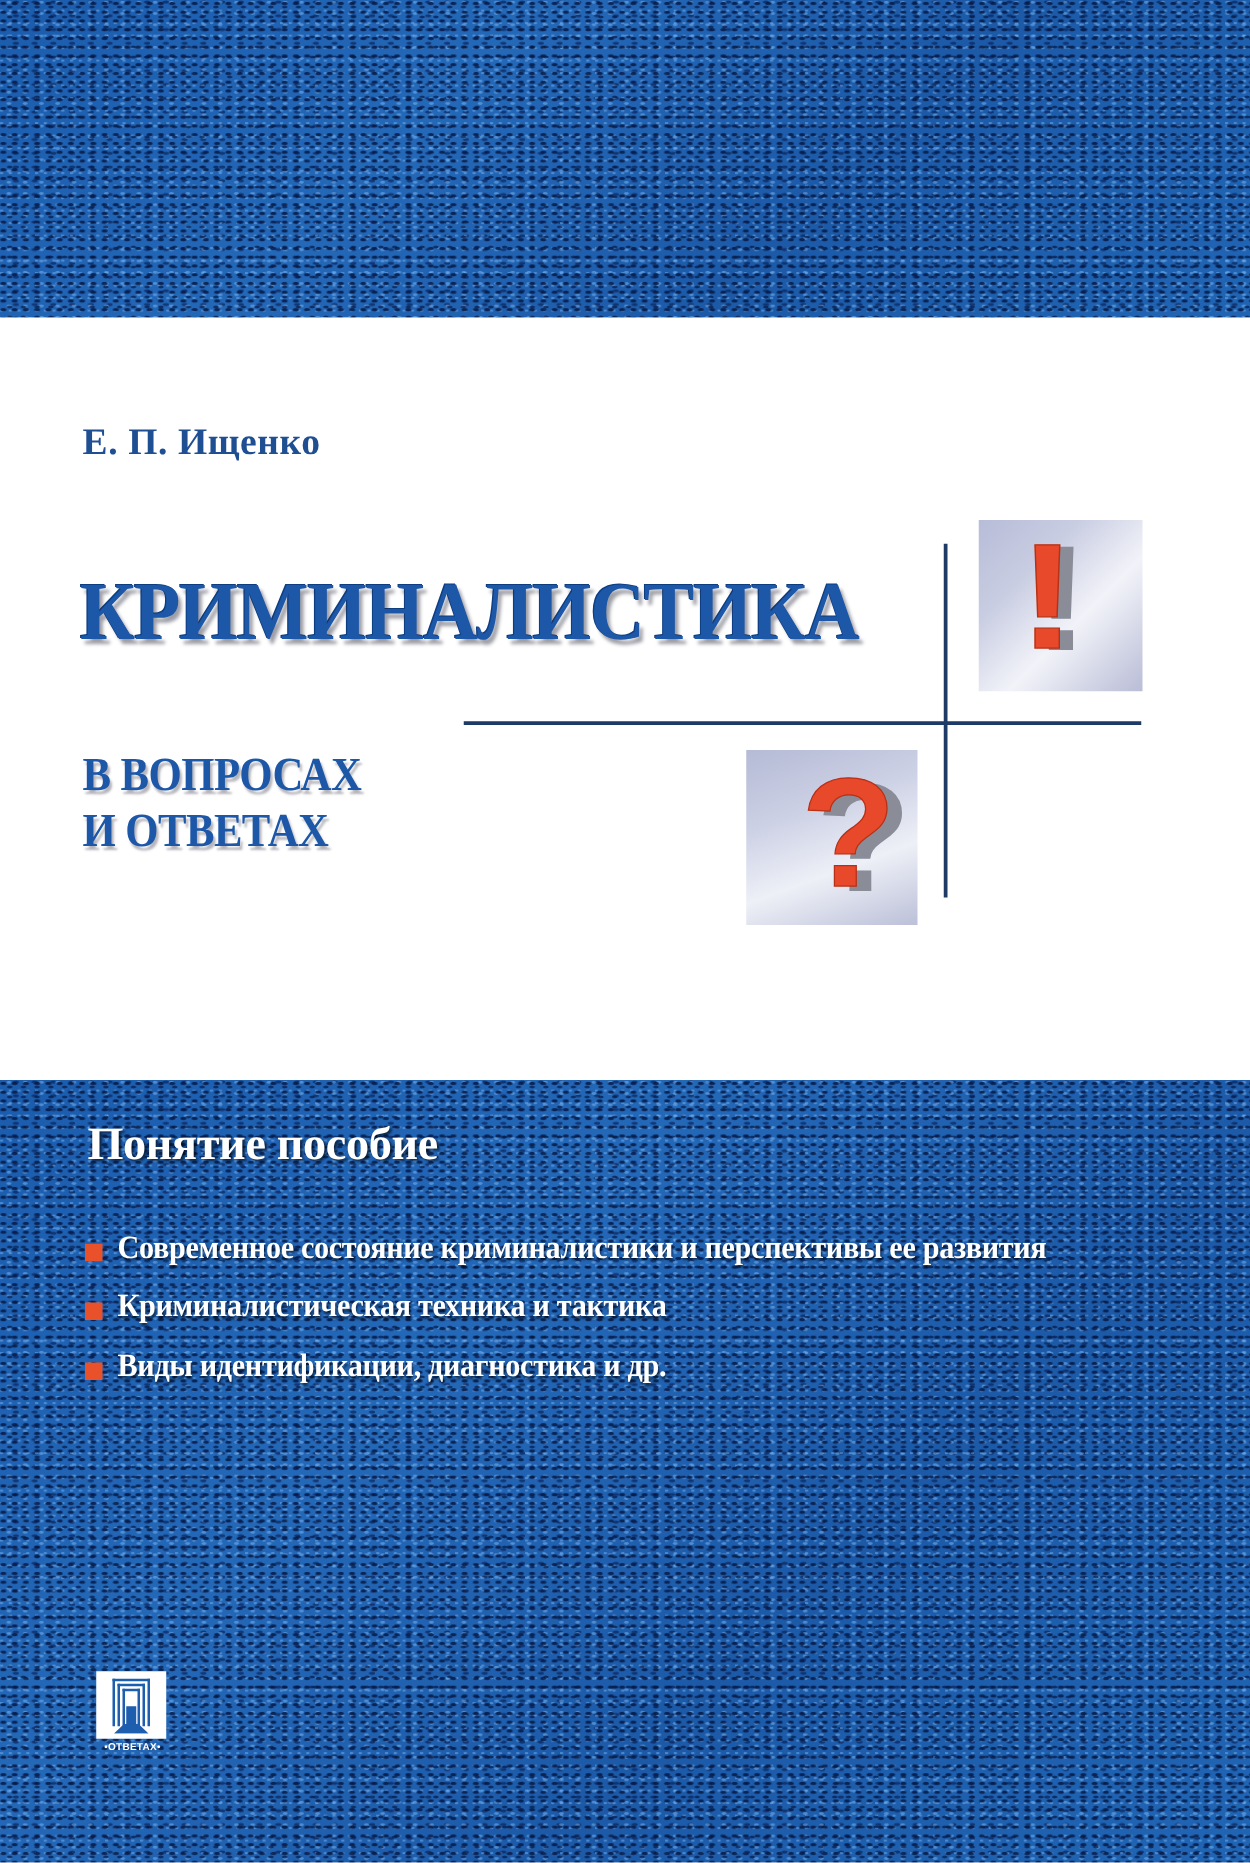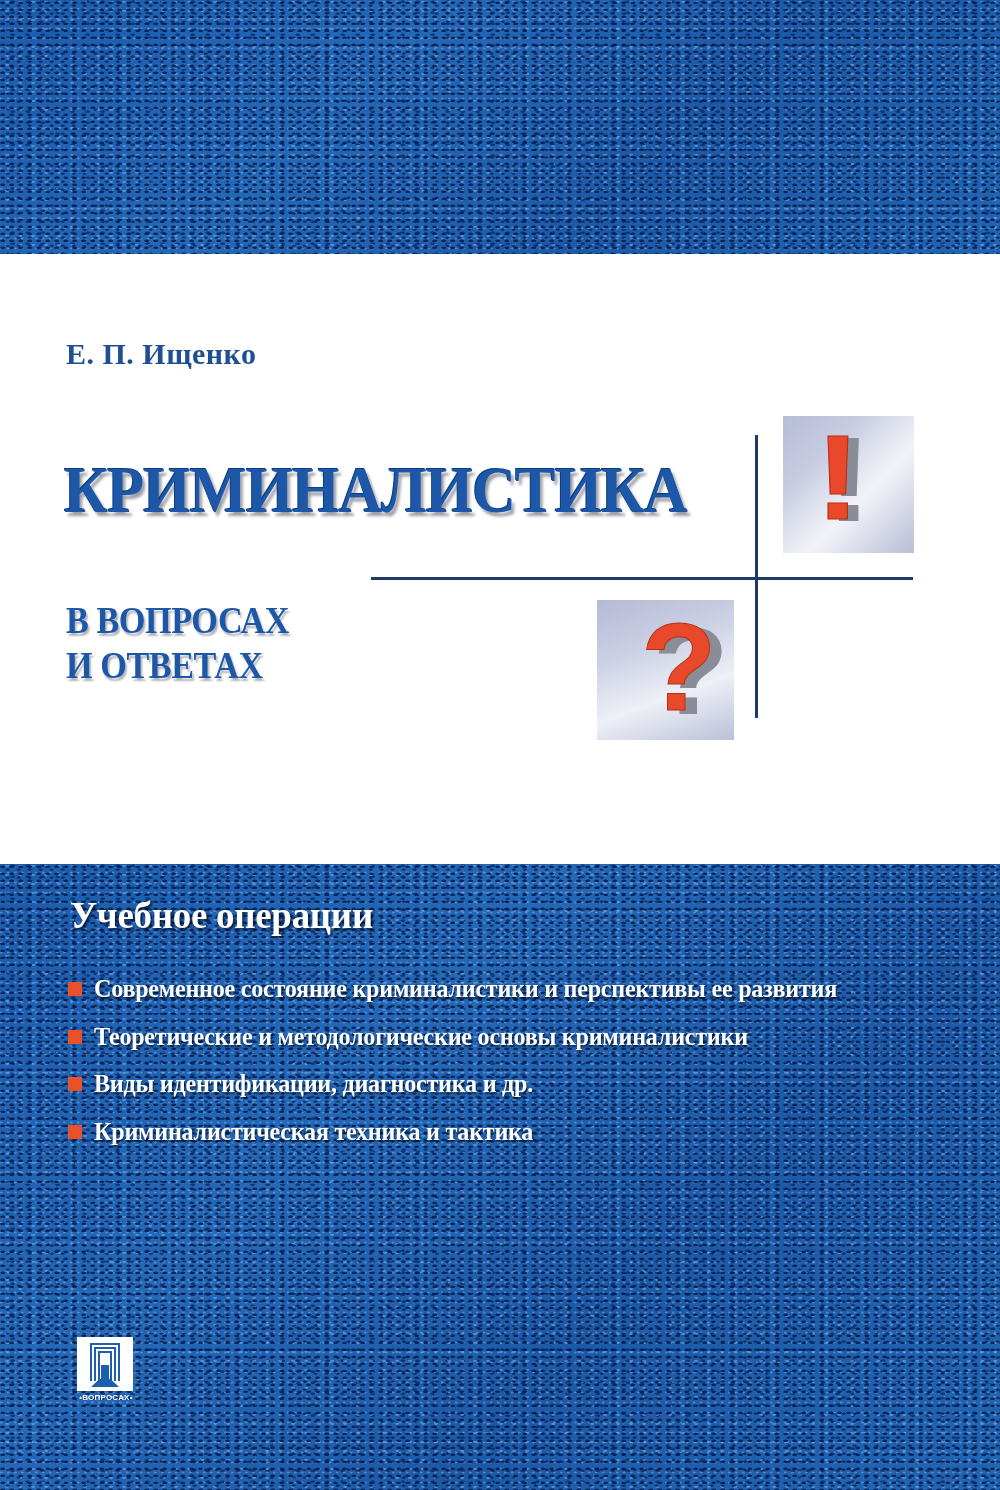--- a/index.html
+++ b/index.html
@@ -87,21 +87,21 @@
       font-family: "Liberation Serif", "DejaVu Serif", serif;
       font-weight: bold; font-size: 37px; color: #ffffff;
       letter-spacing: -0.3px;
       text-shadow: 2px 2px 2px rgba(0,0,0,0.6);
     }
 
     .topics {
       position: absolute; left: 68px; top: 974px; list-style: none;
     }
     .topic {
-      display: flex; align-items: flex-start; height: 47.5px;
+      display: flex; align-items: center; height: 47.5px;
     }
     .bullet {
       width: 14px; height: 14px; background: #e8512a; margin-right: 12px; flex: 0 0 auto;
       margin-top: 8px;
     }
     .topic-text {
       font-family: "Liberation Serif", "DejaVu Serif", serif;
       font-weight: bold; font-size: 26px; color: #ffffff;
       white-space: nowrap; letter-spacing: -0.3px;
       text-shadow: 1px 2px 2px rgba(0,0,0,0.55);
@@ -152,43 +152,39 @@
     <span class="glyph excl-main">!</span>
   </div>
 
   <div class="sym-box box-ques">
     <span class="glyph ques-shadow">?</span>
     <span class="glyph ques-main">?</span>
   </div>
 
   <div class="texture band-bottom"></div>
 
-  <div class="tutorial-label">Учебное операции</div>
+  <div class="tutorial-label">Понятие пособие</div>
 
   <ul class="topics">
     <li class="topic">
       <span class="bullet"></span>
       <span class="topic-text">Современное состояние криминалистики и перспективы ее развития</span>
     </li>
     <li class="topic">
       <span class="bullet"></span>
-      <span class="topic-text">Теоретические и методологические основы криминалистики</span>
+      <span class="topic-text">Криминалистическая техника и тактика</span>
     </li>
     <li class="topic">
       <span class="bullet"></span>
       <span class="topic-text">Виды идентификации, диагностика и др.</span>
-    </li>
-    <li class="topic">
-      <span class="bullet"></span>
-      <span class="topic-text">Криминалистическая техника и тактика</span>
     </li>
   </ul>
 
   <div class="logo">
     <span class="logo-arch"></span>
     <span class="logo-arch a2"></span>
     <span class="logo-arch a3"></span>
     <span class="logo-tower"></span>
     <span class="logo-base"></span>
   </div>
-  <div class="logo-name">•ВОПРОСАХ•</div>
+  <div class="logo-name">•ОТВЕТАХ•</div>
 
 </div>
 
 </body></html>

